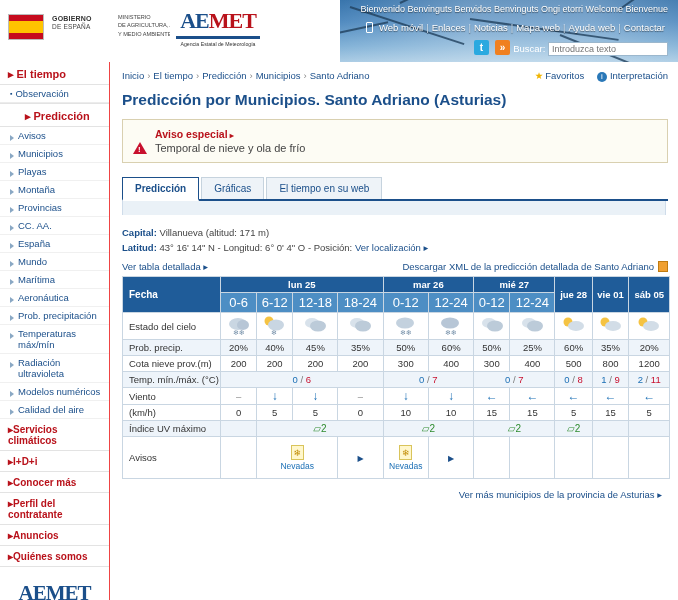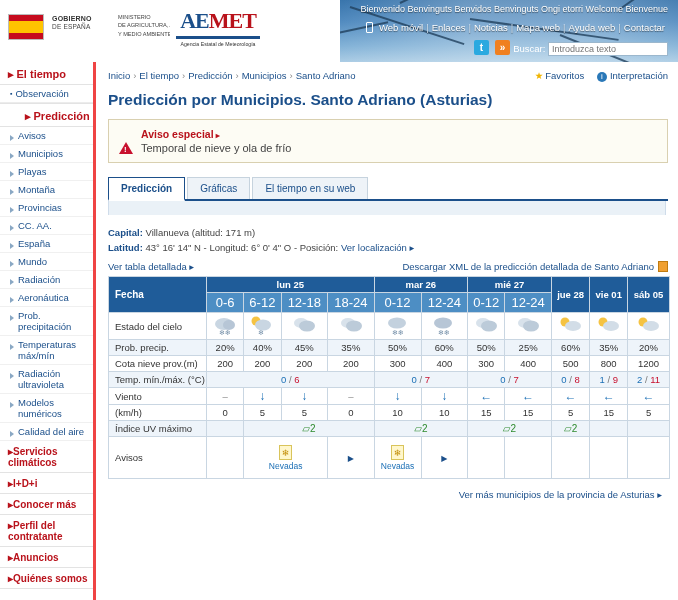--- a/index.html
+++ b/index.html
@@ -72,21 +72,21 @@
   .social { position:absolute; right:165px; top:40px; }
   .sq { display:inline-block; width:15px; height:15px; border-radius:2px; margin-right:3px; vertical-align:middle; text-align:center; color:#fff; font-size:10px; line-height:15px; font-weight:bold; }
   .sq.tw { background:#2aa9e0; }
   .sq.rss { background:#f08020; }
 
   
   .content { display:flex; height:538px; }
 
   
   .sidebar {
-    width:96px; background:#ffffff; border-right:3px solid #ef4444;
+    width:110px; background:#ffffff; border-right:1px solid #ef4444;
     padding:0; flex:none;
   }
   .side-head {
     color:#b9121b; font-weight:bold; font-size:11px; padding:6px 4px 3px 8px;
     border-bottom:1px solid #e3e3e3;
   }
   .side-head .arrow { color:#b9121b; margin-right:3px; }
   .side-sub {
     font-size:9.5px; color:#1b4f8a; padding:3px 4px 3px 10px; border-bottom:1px solid #ececec;
   }
@@ -236,21 +236,21 @@
         <span class="arrow">▸</span><span>Predicción</span>
       </div>
       <div class="side-item"><span>Avisos</span></div>
       <div class="side-item"><span>Municipios</span></div>
       <div class="side-item"><span>Playas</span></div>
       <div class="side-item"><span>Montaña</span></div>
       <div class="side-item"><span>Provincias</span></div>
       <div class="side-item"><span>CC. AA.</span></div>
       <div class="side-item"><span>España</span></div>
       <div class="side-item"><span>Mundo</span></div>
-      <div class="side-item"><span>Radiación</span></div>
+      <div class="side-item"><span>Marítima</span></div>
       <div class="side-item"><span>Aeronáutica</span></div>
       <div class="side-item"><span>Prob. precipitación</span></div>
       <div class="side-item"><span>Temperaturas máx/mín</span></div>
       <div class="side-item"><span>Radiación ultravioleta</span></div>
       <div class="side-item"><span>Modelos numéricos</span></div>
       <div class="side-item"><span>Calidad del aire</span></div>
 
       <div class="side-sec"><span class="arrow">▸</span><span>Servicios climáticos</span></div>
       <div class="side-sec"><span class="arrow">▸</span><span>I+D+i</span></div>
       <div class="side-sec"><span class="arrow">▸</span><span>Conocer más</span></div>

